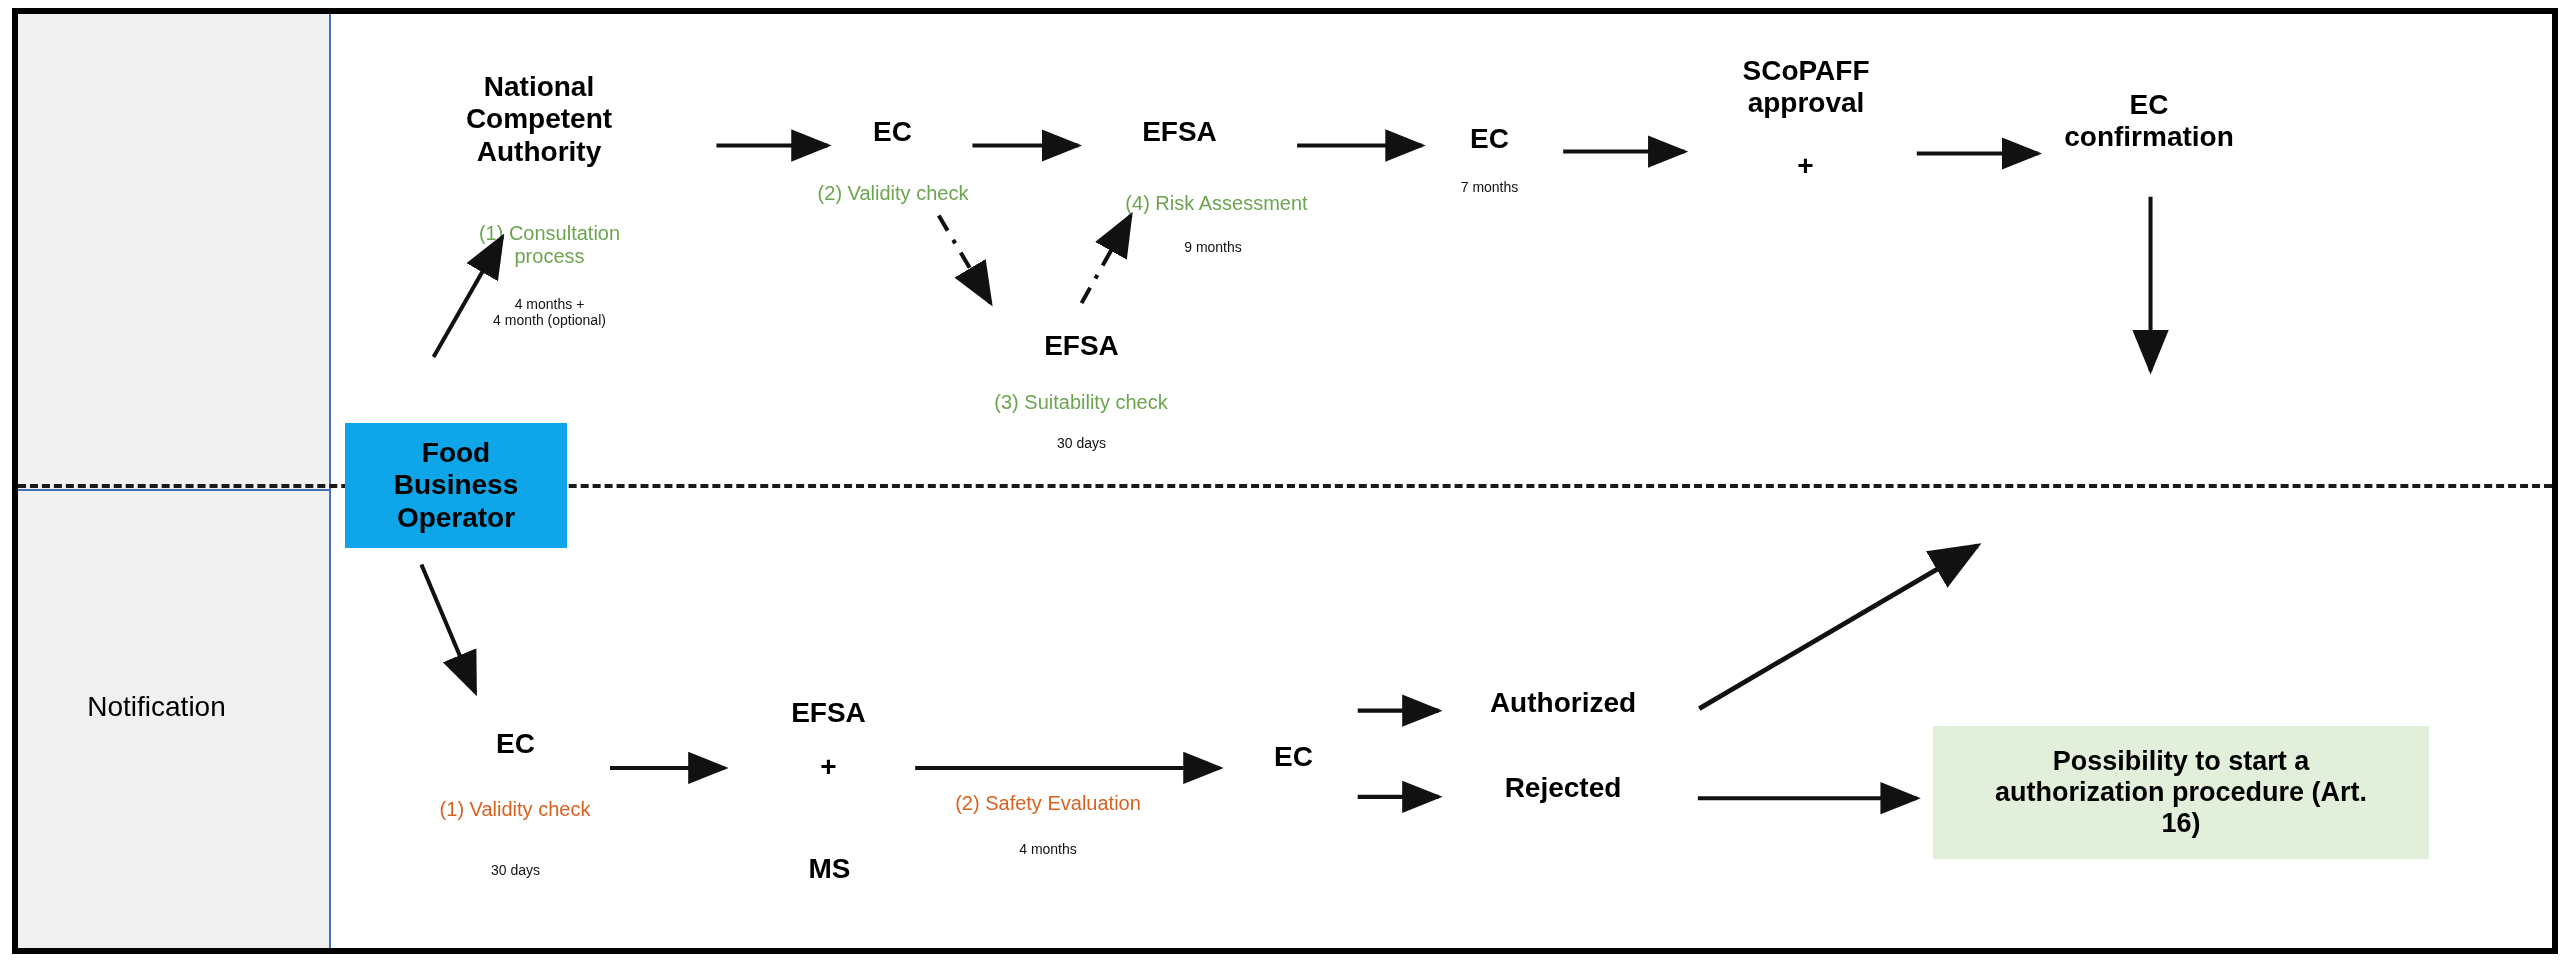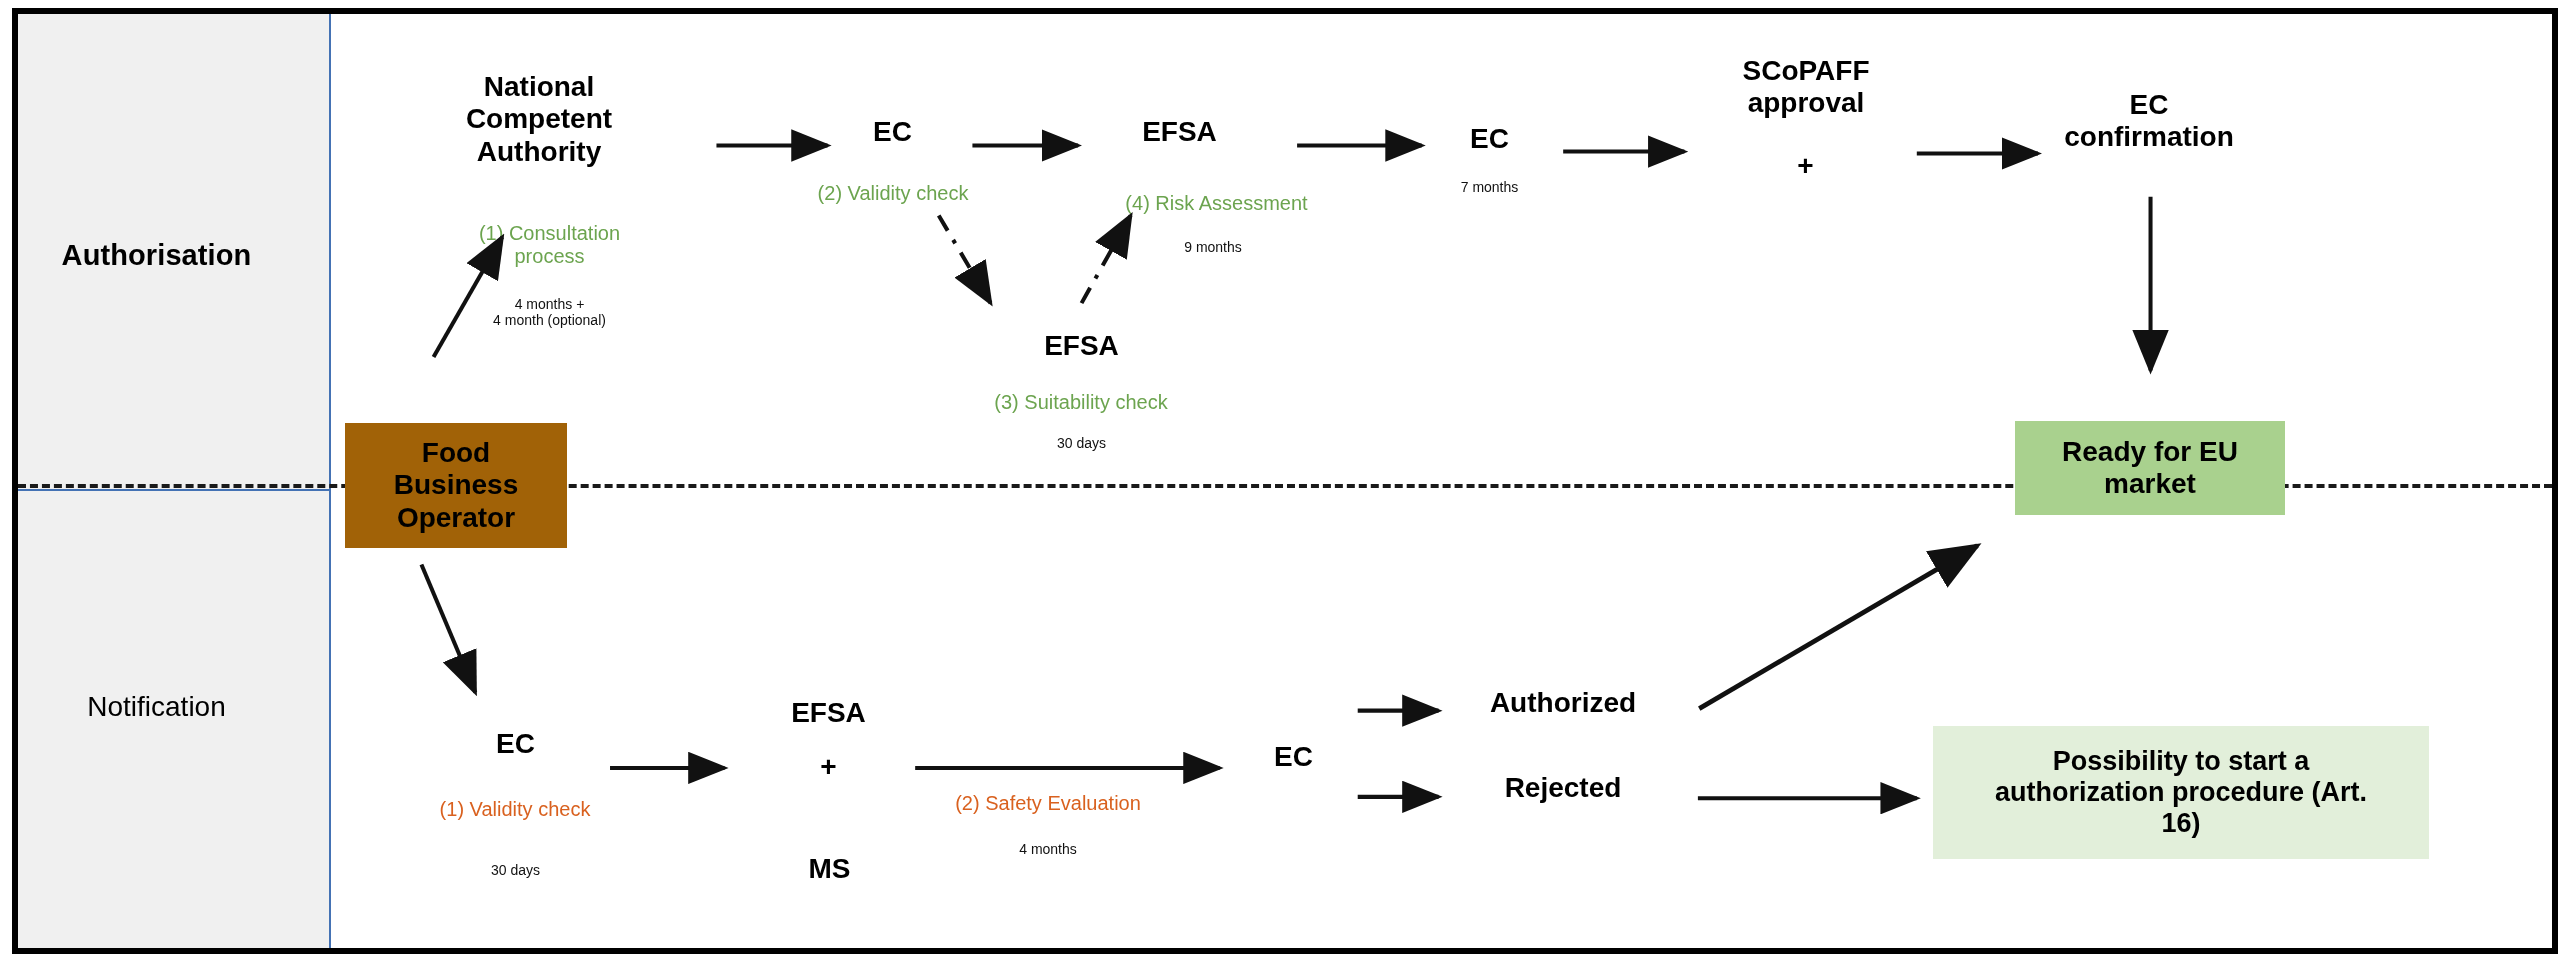--- a/index.html
+++ b/index.html
@@ -71,40 +71,39 @@
     box-sizing:border-box;
     display:flex;
     align-items:center;
     justify-content:center;
     text-align:center;
     font-weight:bold;
     color:#000;
     line-height:1.16;
     white-space:pre-line;
   }
-  #box-fbo{ background:#a16207; }
+  #box-fbo{ background:#0ea5e9; }
   #box-ready{ background:#A9D18E; }
   #box-art16{ background:#E2EFDA; }
 
   svg#arrows{
     position:absolute;
     left:0;top:0;
     width:2576px;height:972px;
     pointer-events:none;
   }
 </style>
 </head>
 <body>
 
 <div id="canvas">
 
   <div id="frame"></div>
 
   <div id="cat-col"></div>
-  <div class="cat-label" id="cat-auth">Authorisation</div>
   <div class="cat-label" id="cat-notif">Notification</div>
 
   <div id="divider"></div>
   <div id="divider-blue"></div>
 
   <div class="node n-bold sz-big" style="left:438px;top:71px;width:202px;">National
 Competent
 Authority</div>
 
   <div class="node lab-green" style="left:445px;top:222px;width:209px;">(1) Consultation
@@ -161,22 +160,20 @@
   <div class="node lab-orange" style="left:913px;top:792px;width:270px;">(2) Safety Evaluation</div>
 
   <div class="node lab-time" style="left:967px;top:841px;width:162px;">4 months</div>
 
   <div class="node n-bold sz-big" style="left:1243px;top:741px;width:101px;">EC</div>
 
   <div class="node n-bold sz-big" style="left:1445px;top:687px;width:236px;">Authorized</div>
 
   <div class="node n-bold sz-big" style="left:1445px;top:772px;width:236px;">Rejected</div>
 
-  <div class="boxed sz-big" id="box-ready" style="left:2015px;top:421px;width:270px;height:94px;">Ready for EU
-market</div>
 
   <div class="boxed" id="box-art16" style="left:1933px;top:726px;width:496px;height:133px;font-size:27px;">Possibility to start a
 authorization procedure (Art.
 16)</div>
 
   <svg id="arrows" viewBox="0 0 3823 1443">
     <defs>
       <marker id="ah" markerWidth="10" markerHeight="8" refX="9" refY="4" orient="auto" markerUnits="strokeWidth">
         <path d="M0,0 L10,4 L0,8 z" fill="#111111"></path>
       </marker>

